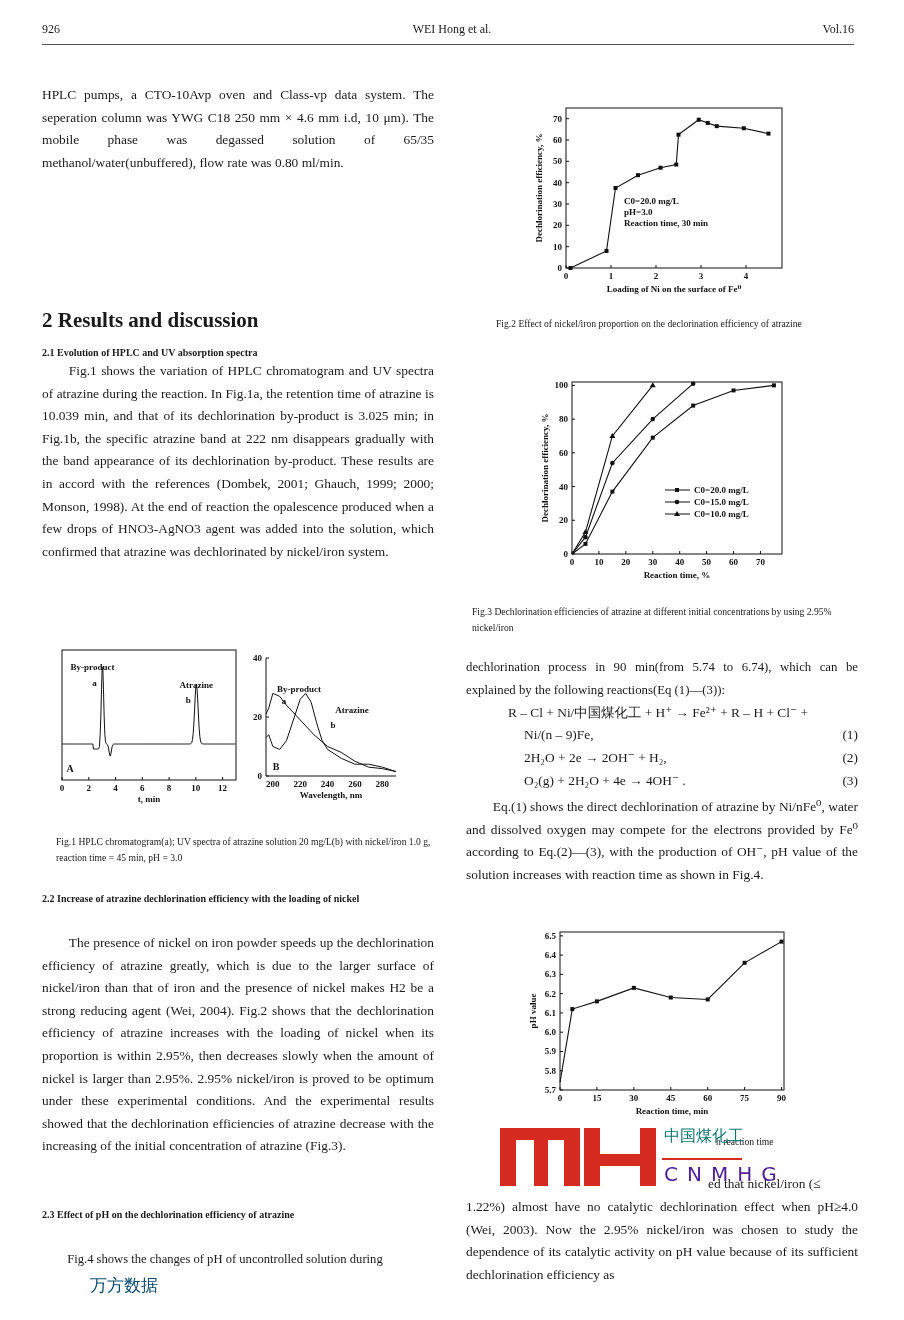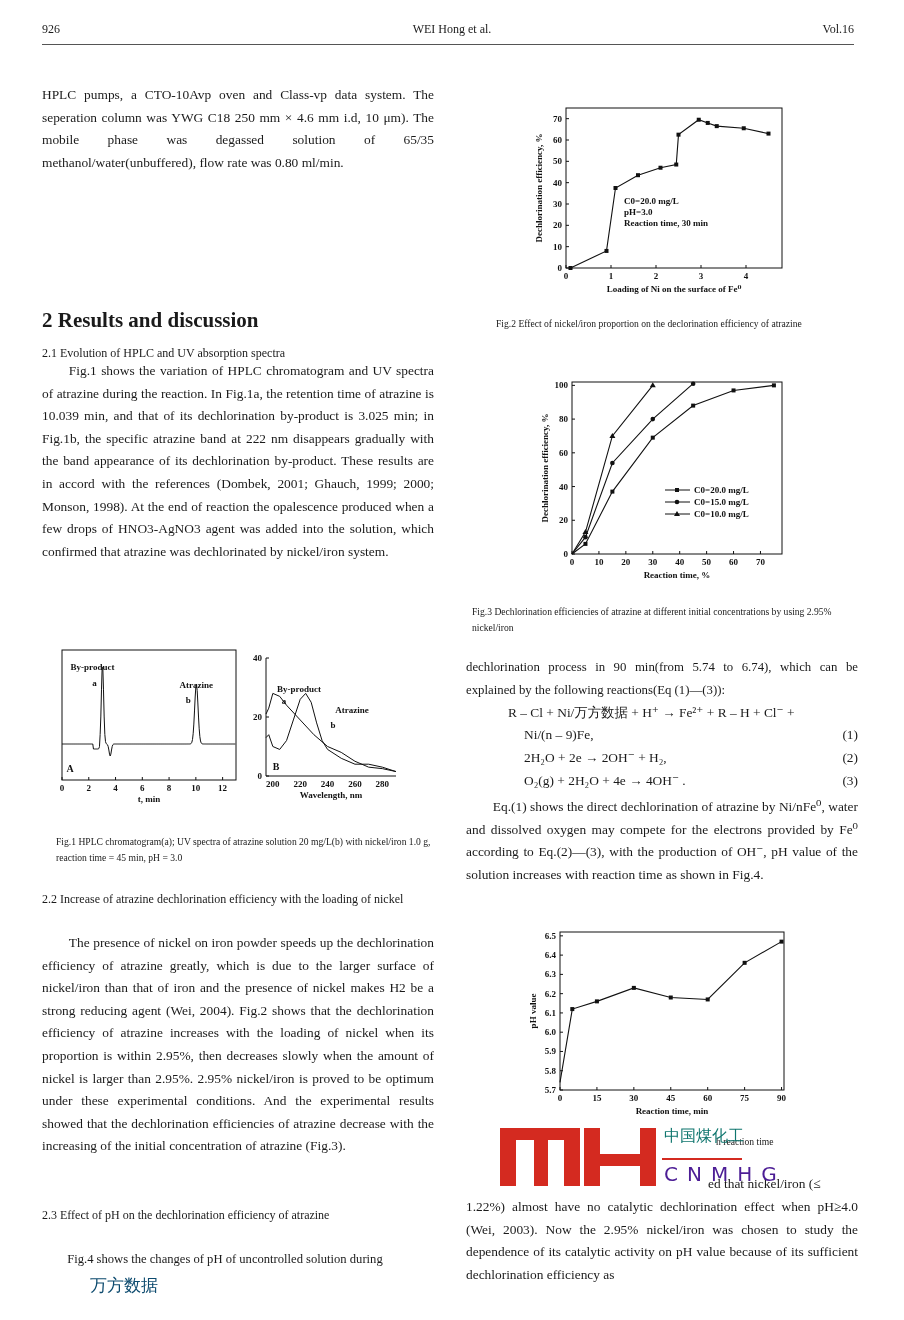--- a/index.html
+++ b/index.html
@@ -5,21 +5,21 @@
   html, body { margin: 0; padding: 0; background: #ffffff; }
   body { width: 904px; height: 1320px; position: relative; overflow: hidden;
          font-family: "Liberation Serif", "DejaVu Serif", serif; color: #1a1a1a; }
   .abs { position: absolute; }
   .hdr { font-size: 12px; top: 22px; text-align: right; }
   .hrule { position: absolute; left: 42px; top: 44px; width: 812px; height: 1px; background: #555; }
   .col { position: absolute; font-size: 13.4px; line-height: 22.6px; text-align: justify; }
   .col p { margin: 0; }
   .ind { text-indent: 2em; }
   .h2 { font-weight: bold; font-size: 21px; }
-  .h3 { font-weight: normal; font-size: 12px; line-height: 22px; }
+  .h3 { font-weight: bold; font-size: 10px; line-height: 22px; }
   .cap { font-size: 9.6px; line-height: 16px; }
   .eq { position: absolute; font-size: 13.4px; }
   .eq .num { position: absolute; right: 0; }
   svg text { font-family: "Liberation Serif", "DejaVu Serif", serif; fill: #111; }
   .wm-logo { position: absolute; }
   .wanfang { position: absolute; font-family: "DejaVu Sans", sans-serif; font-size: 17px; color: #0c4a6e; }
 </style>
 </head>
 <body>
 
@@ -209,21 +209,21 @@
       <line x1="145" x2="170" y1="140" y2="140" stroke="#111"></line>
       <polygon points="157,137 154,142 160,142" fill="#111"></polygon>
       <text x="174" y="143" font-size="9" text-anchor="start" font-weight="bold">C0=10.0 mg/L</text>
     </g>
 </svg>
 <div class="abs cap" style="left:472px; top:604px; width:392px;">Fig.3   Dechlorination efficiencies of atrazine at different initial concentrations by using 2.95% nickel/iron</div>
 
 <div class="col" style="left:466px; top:656px; width:392px; font-size:12.8px;">
   <p>dechlorination process in 90 min(from 5.74 to 6.74), which can be explained by the following reactions(Eq (1)—(3)):</p>
 </div>
-<div class="eq" style="left:508px; top:704px; width:350px;"><i></i><span>R – Cl + Ni/万方数据 + H⁺ → Fe²⁺ + R – H + Cl⁻ +</span></div>
+<div class="eq" style="left:508px; top:704px; width:350px;"><i></i><span>R – Cl + Ni/中国煤化工 + H⁺ → Fe²⁺ + R – H + Cl⁻ +</span></div>
 <div class="eq" style="left:524px; top:727px; width:334px;">
   <span>Ni/(n – 9)Fe,</span>
   <span class="num">(1)</span>
 </div>
 <div class="eq" style="left:524px; top:750px; width:334px;">
   <span>2H₂O + 2e → 2OH⁻ + H₂,</span>
   <span class="num">(2)</span>
 </div>
 <div class="eq" style="left:524px; top:773px; width:334px;">
   <span>O₂(g) + 2H₂O + 4e → 4OH⁻ .</span>

